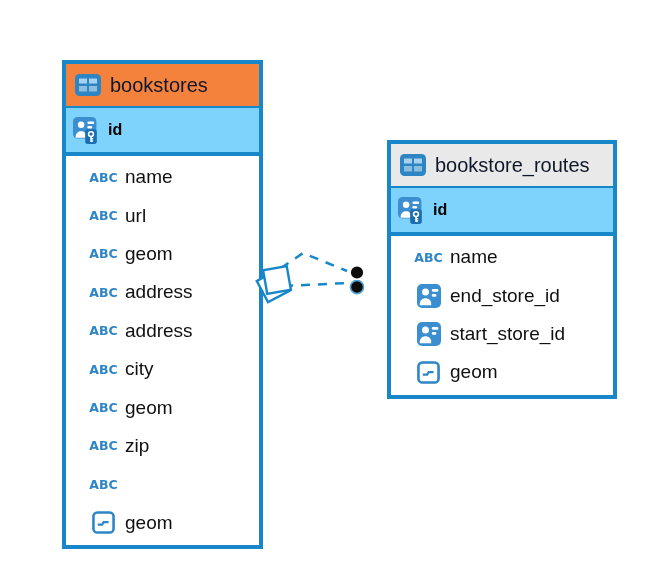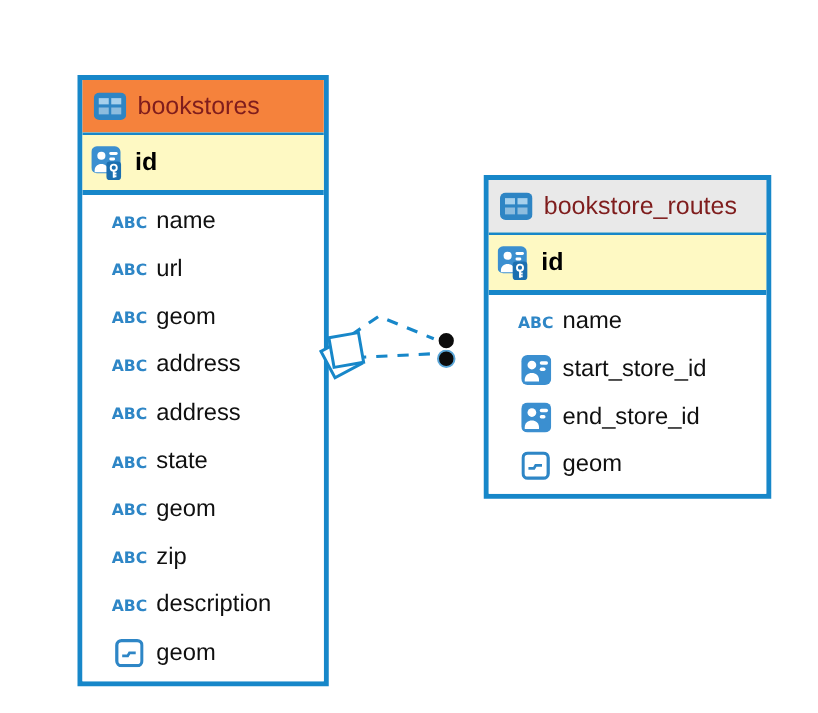--- a/index.html
+++ b/index.html
@@ -22,30 +22,30 @@
     border:4px solid var(--blue);
     background:#ffffff;
     z-index:2;
   }
   .entity--bookstores{left:62px;top:60px;width:201px;}
   .entity--routes{left:387px;top:140px;width:230px;}
   .t-header{
     height:42px;
     display:flex;align-items:center;
     padding:0 8px;gap:9px;
-    font-size:20px;color:#7f1d1d;
+    font-size:20px;color:#0f172a;
     white-space:nowrap;
   }
   .pk-row{
     height:44px;
     border-top:2px solid var(--blue);
     display:flex;align-items:center;
     padding:0 7px;gap:8px;
-    font-size:20px;font-weight:700;color:#000;
-    background:#fef9c3;
+    font-size:16px;font-weight:700;color:#000;
+    background:#7dd3fc;
   }
   .cols{
     border-top:4px solid var(--blue);
     padding:2px 0 3px 16px;
     background:#fff;
   }
   .col-row{
     height:38.4px;
     display:flex;align-items:center;
     padding:0 8px;gap:8px;
@@ -167,39 +167,38 @@
       <div class="col-row">
         <span class="icn-box">
             <span class="abc">ABC</span>
           </span>
         <span>address</span>
       </div>
       <div class="col-row">
         <span class="icn-box">
             <span class="abc">ABC</span>
           </span>
-        <span>state</span>
+        <span>city</span>
       </div>
       <div class="col-row">
         <span class="icn-box">
             <span class="abc">ABC</span>
           </span>
         <span>geom</span>
       </div>
       <div class="col-row">
         <span class="icn-box">
             <span class="abc">ABC</span>
           </span>
         <span>zip</span>
       </div>
       <div class="col-row">
         <span class="icn-box">
             <span class="abc">ABC</span>
           </span>
-        <span>description</span>
       </div>
       <div class="col-row">
         <span class="icn-box">
           <svg class="icn" width="23" height="23">
               <use href="#sym-geom"></use>
             </svg>
         </span>
         <span>geom</span>
       </div>
     </div>
@@ -228,29 +227,29 @@
             <span class="abc">ABC</span>
           </span>
         <span>name</span>
       </div>
       <div class="col-row">
         <span class="icn-box">
           <svg class="icn" width="24" height="24">
               <use href="#sym-fk"></use>
             </svg>
         </span>
-        <span>start_store_id</span>
+        <span>end_store_id</span>
       </div>
       <div class="col-row">
         <span class="icn-box">
           <svg class="icn" width="24" height="24">
               <use href="#sym-fk"></use>
             </svg>
         </span>
-        <span>end_store_id</span>
+        <span>start_store_id</span>
       </div>
       <div class="col-row">
         <span class="icn-box">
           <svg class="icn" width="23" height="23">
               <use href="#sym-geom"></use>
             </svg>
         </span>
         <span>geom</span>
       </div>
     </div>

